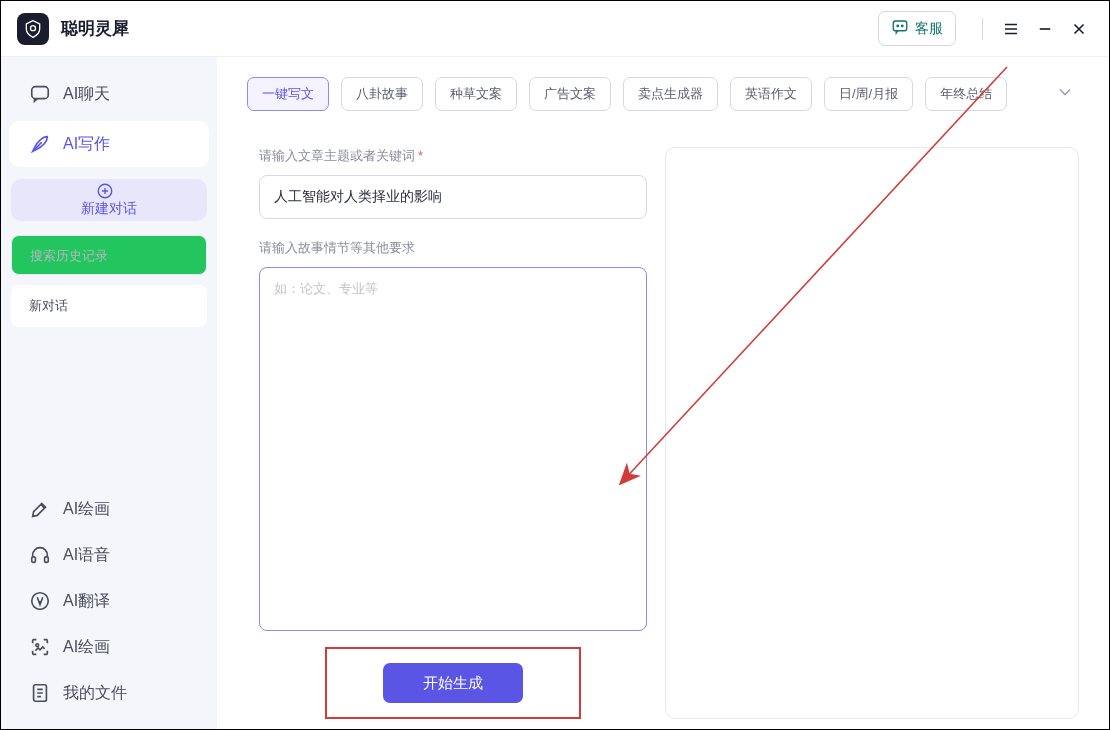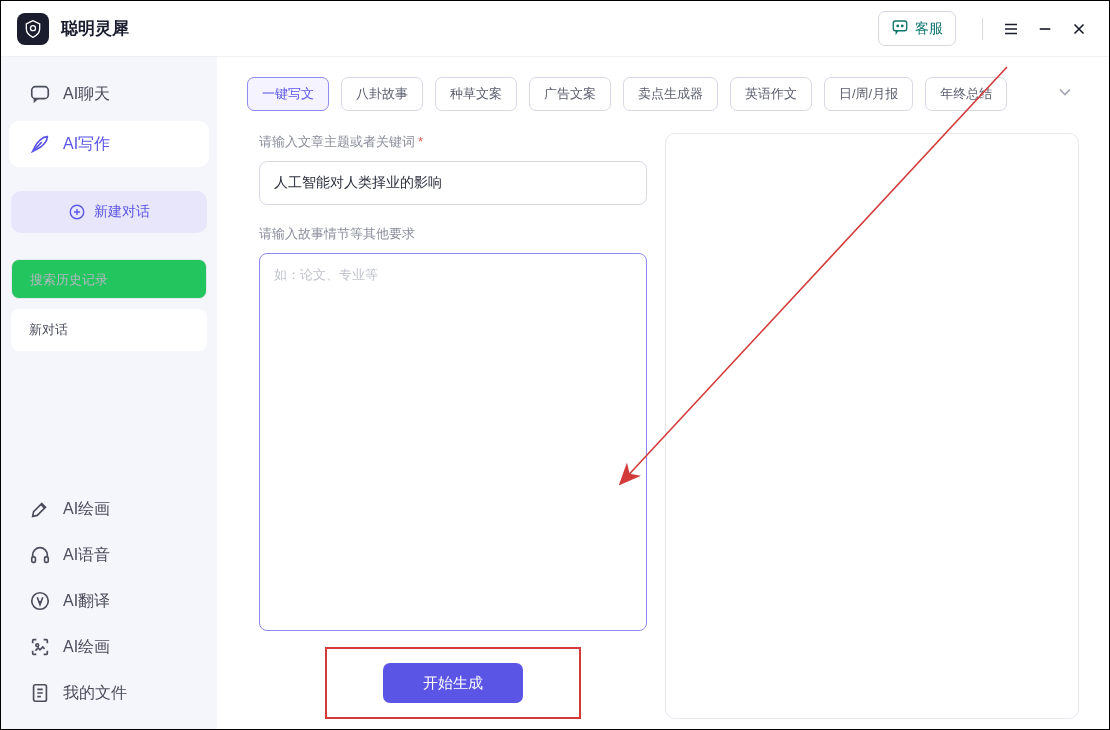--- a/index.html
+++ b/index.html
@@ -71,26 +71,27 @@
   }
   .side-item.active {
     background: #fff;
     color: #5b55e6;
     font-weight: 500;
   }
   .side-item .ic { width: 22px; height: 22px; display:flex; align-items:center; justify-content:center; margin-right: 12px; }
   .new-chat-btn {
     display:flex; align-items:center; justify-content:center;
     height: 42px;
-    margin: 22px 10px;
+    margin: 10px 10px;
     background: #e7e6fb;
     border-radius: 10px;
     color: #5b55e6;
     font-size: 14px;
     cursor: pointer;
+    flex-direction: column;
   }
   .new-chat-btn .ic { width:18px; height:18px; margin-right:8px; display:flex; align-items:center; justify-content:center; }
   .search-box {
     display:flex; align-items:center;
     height: 40px;
     margin: 4px 10px 6px;
     background: #22c55e;
     border: 1px solid #e6e8ef;
     border-radius: 8px;
     padding: 0 10px;
@@ -115,21 +116,21 @@
   .side-bottom .side-item { height:44px; }
 
   .main {
     flex: 1;
     display: flex;
     flex-direction: column;
     padding: 20px 30px 10px 30px;
     background: #fff;
     position: relative;
   }
-  .tabs-row { display:flex; align-items:center; gap:12px; margin-bottom: 22px; }
+  .tabs-row { display:flex; align-items:center; gap:12px; margin-bottom: 36px; }
   .tab-chip {
     height: 34px;
     padding: 0 14px;
     border: 1px solid #d6d8e5;
     border-radius: 7px;
     display:flex; align-items:center;
     font-size: 13px;
     color: #5a5d6d;
     cursor: pointer;
     background:#fff;

